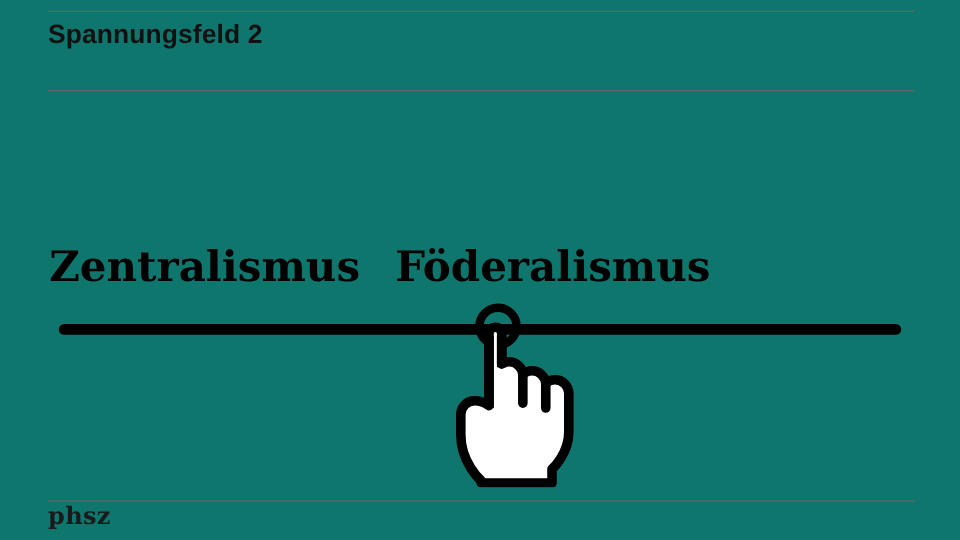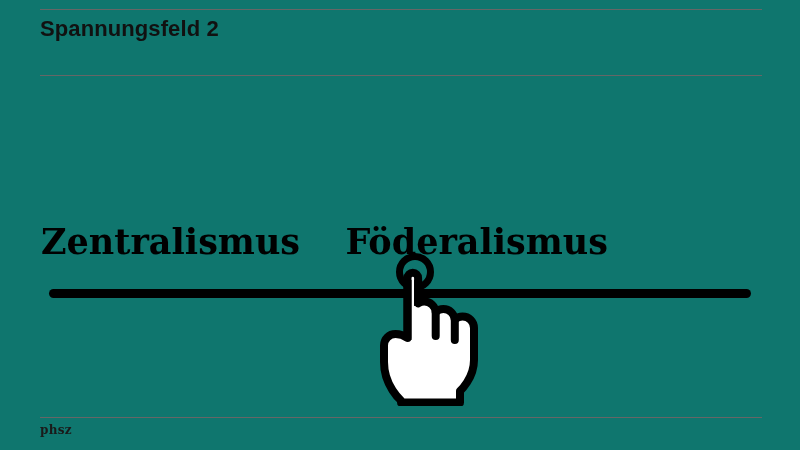--- a/index.html
+++ b/index.html
@@ -46,24 +46,23 @@
     line-height: 28px;
     letter-spacing: 0.1px;
     color: #111111;
     white-space: nowrap;
   }
 
   
   #spectrum {
     position: absolute;
     left: 0;
-    top: 214px;
+    top: 195px;
     width: 648px;
     height: 100px;
-    padding-left: 16px;
   }
   .pole-label {
     position: absolute;
     top: 0;
     font-family: "DejaVu Serif", "Liberation Serif", serif;
     font-weight: bold;
     font-size: 35px;
     line-height: 56px;
     color: #000000;
     white-space: nowrap;
@@ -91,21 +90,21 @@
   }
   #tap-marker svg { display: block; }
 
   
   #footer-logo {
     position: absolute;
     left: 40px;
     top: 420px;
     font-family: "DejaVu Serif", "Liberation Serif", serif;
     font-weight: bold;
-    font-size: 12px;
+    font-size: 20px;
     line-height: 20px;
     letter-spacing: 0.3px;
     color: #1a1a1a;
     white-space: nowrap;
   }
 </style>
 </head>
 <body>
 
 <div id="slide">

